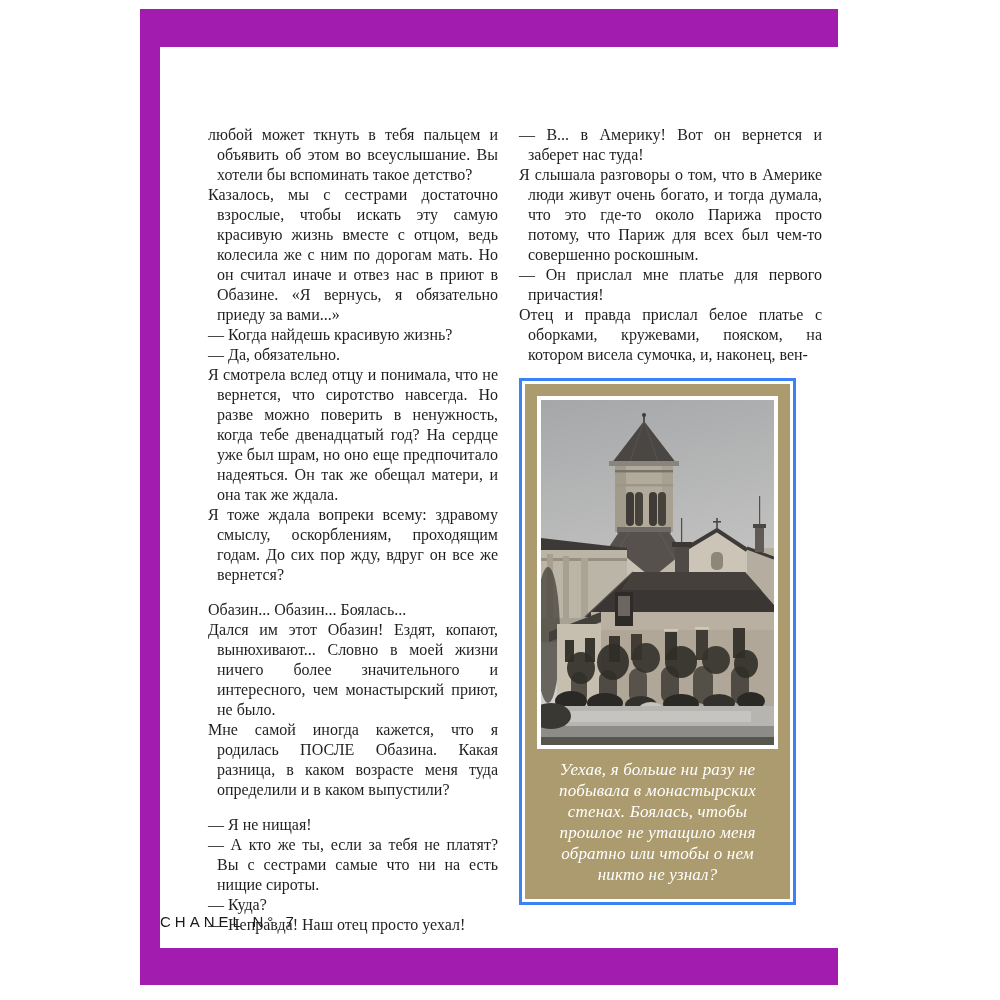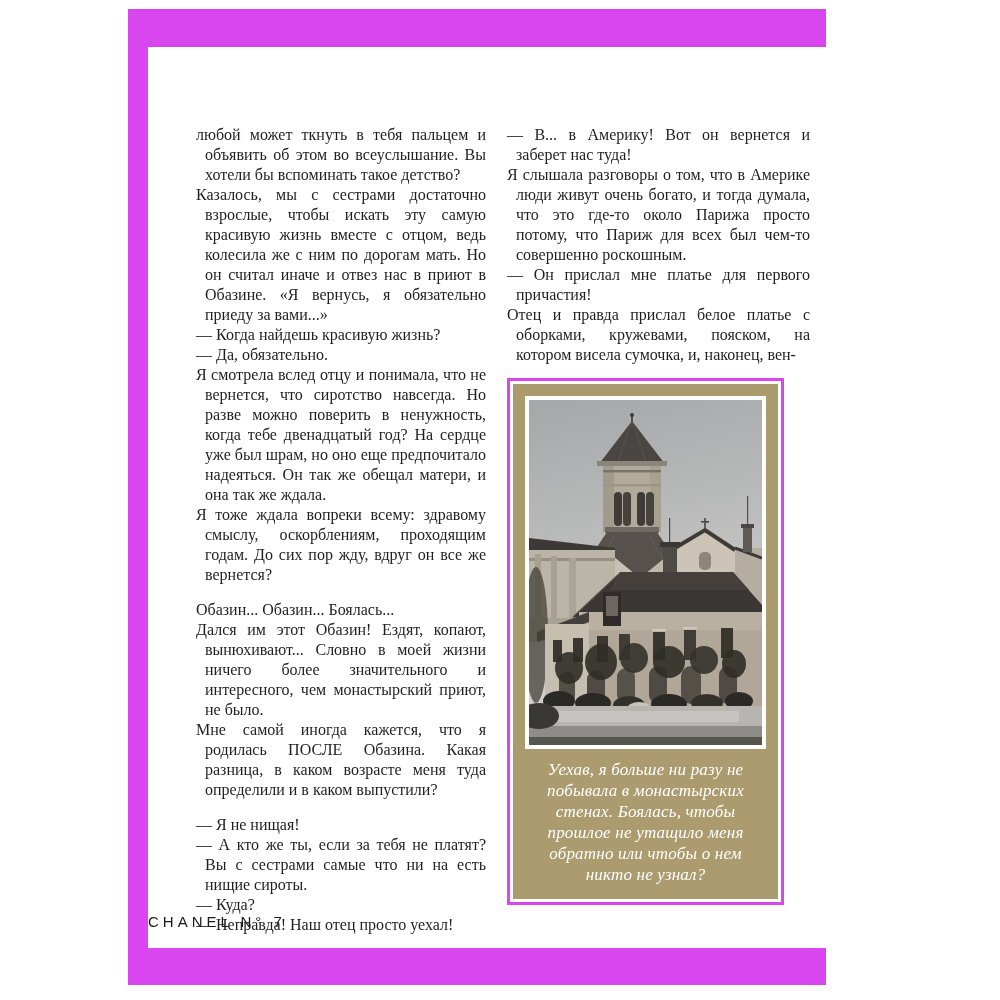--- a/index.html
+++ b/index.html
@@ -1,42 +1,42 @@
 <!DOCTYPE html>
 <html><head>
 <meta charset="utf-8">
 <style>
   html,body{margin:0;padding:0;}
   body{
     width:1000px;height:1000px;position:relative;background:#ffffff;
     font-family:"Liberation Serif", serif;color:#1f1f1f;overflow:hidden;
   }
   .frame{
-    position:absolute;left:128px;top:9px;width:698px;height:976px;
-    background:#d946ef;
+    position:absolute;left:140px;top:9px;width:698px;height:976px;
+    background:#a21caf;
   }
   .page{
     position:absolute;left:20px;top:38px;width:685px;height:901px;
     background:#ffffff;
   }
   .content{
     position:absolute;left:0;top:0;right:0;bottom:0;
     padding:78px 23px 0 48px;box-sizing:border-box;
   }
   .columns{display:flex;gap:21px;align-items:flex-start;}
   .col{font-size:16px;line-height:20px;text-align:justify;}
   .col-left{width:290px;}
   .col-right{width:303px;}
   .col p{margin:0;padding-left:9px;text-indent:-9px;}
   .col p.gap{margin-top:15px;}
 
   
   .photo-box{
     width:277px;box-sizing:border-box;margin-top:13px;
-    border:3px solid #d946ef;background:#ffffff;padding:3px;
+    border:3px solid #3b82f6;background:#ffffff;padding:3px;
   }
   .photo-box-inner{background:#ab9b6e;padding:12px 12px 14px;}
   .photo-mat{background:#ffffff;padding:4px;font-size:0;}
   .photo-mat svg{display:block;}
   .caption{
     margin-top:10px;padding:0 2px;color:#ffffff;font-style:italic;
     font-size:17px;line-height:21px;text-align:center;text-indent:0;
     letter-spacing:.2px;
   }
   .footer{

